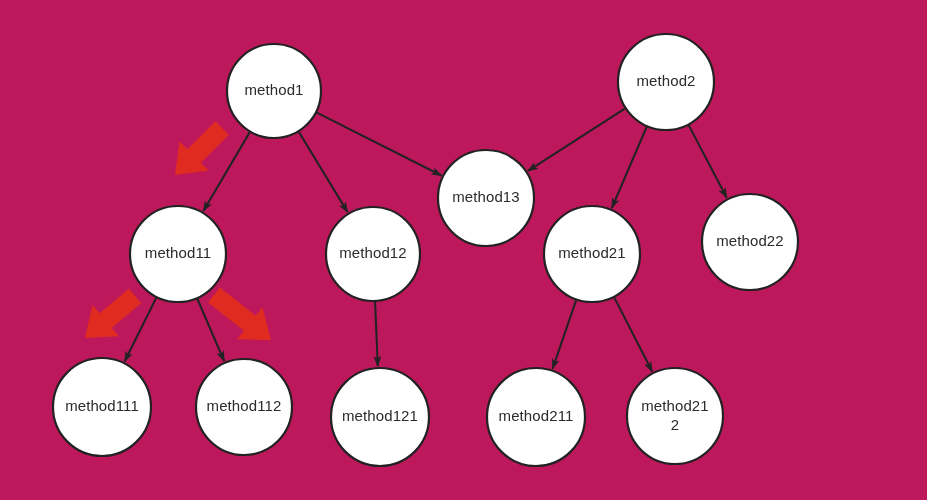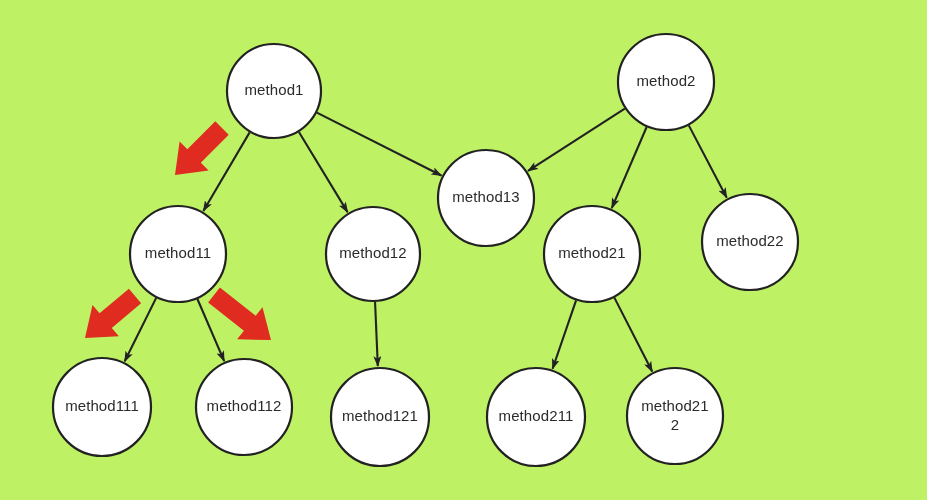--- a/index.html
+++ b/index.html
@@ -11,21 +11,21 @@
     width: 927px;
     height: 500px;
     background: #f1f1f1;
     font-family: "Liberation Sans", sans-serif;
     overflow: hidden;
   }
   #diagram-root {
     position: relative;
     width: 927px;
     height: 500px;
-    background: #bef264;
+    background: #be185d;
   }
   #graph-svg {
     position: absolute;
     top: 0;
     left: 0;
     width: 927px;
     height: 500px;
     display: block;
   }
   .node-circle {

